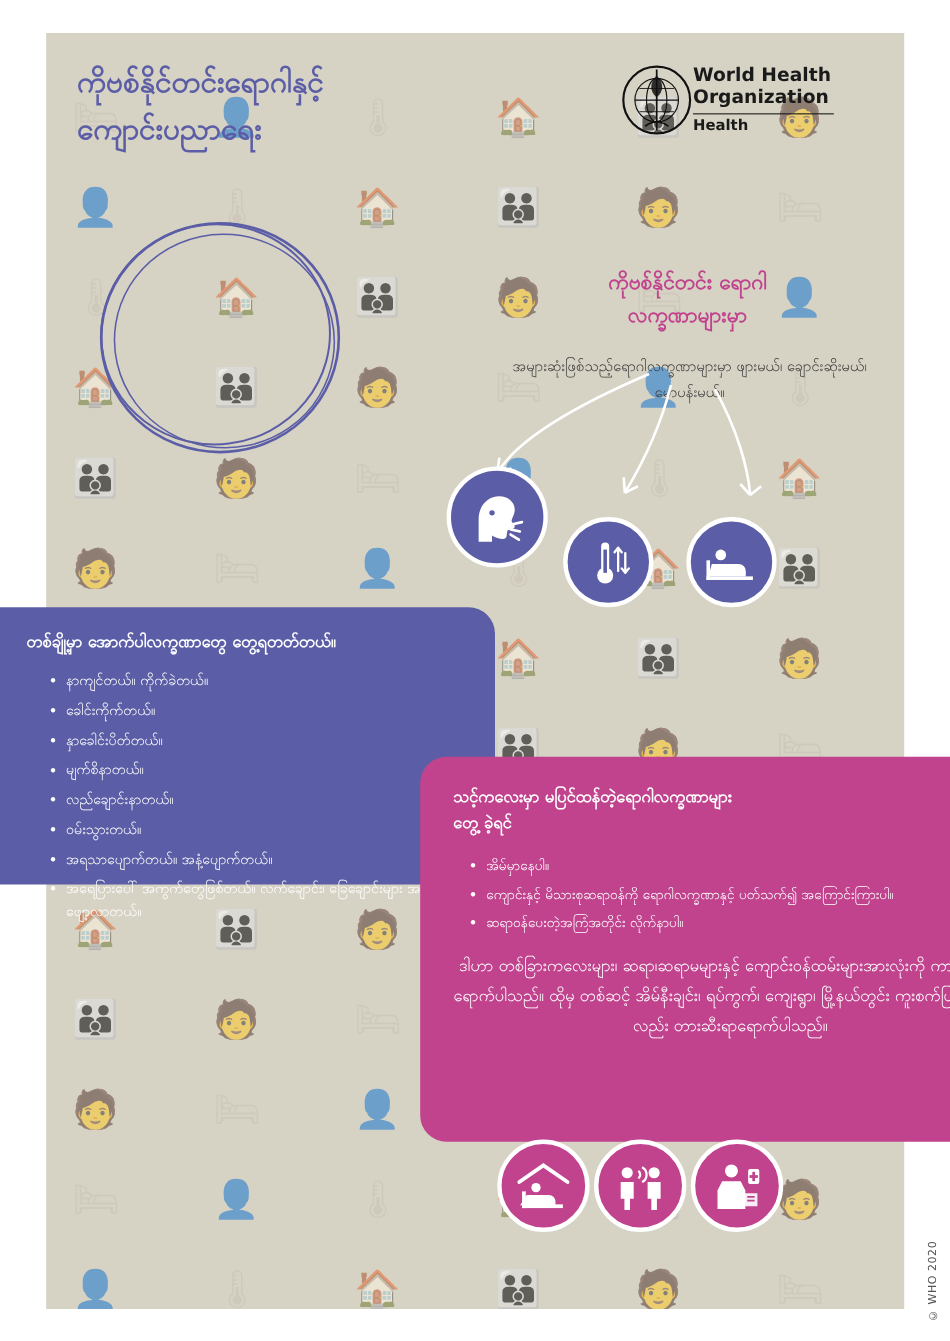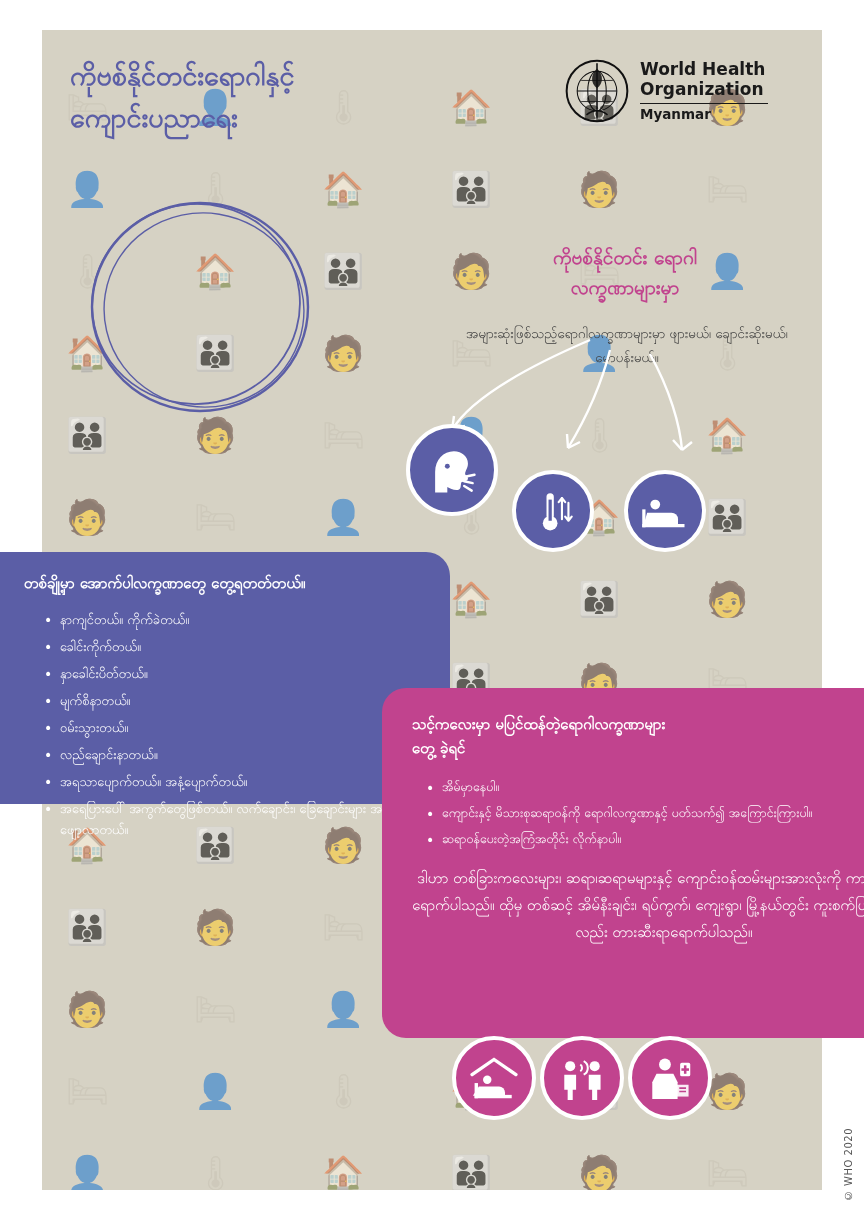--- a/index.html
+++ b/index.html
@@ -30,21 +30,21 @@
     position:absolute; color:#c8c3b4; font-size:34px; line-height:1;
   }
   
   .title {
     position:absolute; left:70px; top:55px; width:430px;
     color:#5b5ea6;
     font-size:27px; font-weight:bold; line-height:1.55;
   }
   .who-logo {
     position:absolute; right:60px; top:58px; width:240px; height:95px;
-    display:flex; align-items:flex-start; gap:10px;
+    display:flex; align-items:flex-start; 
   }
   .who-emblem { width:66px; height:66px; flex:0 0 66px; }
   .who-text {
     font-size:17px; font-weight:bold; color:#1a1a1a; line-height:1.15;
     padding-top:2px;
   }
   .who-rule { border-top:1.5px solid #1a1a1a; margin:4px 0 3px 0; width:128px;}
   .who-country { font-size:13.5px; font-weight:bold; color:#1a1a1a; }
 
   
@@ -243,21 +243,21 @@
       <line x1="26" y1="34" x2="74" y2="34" stroke="#111" stroke-width="1.2"></line>
       <line x1="26" y1="66" x2="74" y2="66" stroke="#111" stroke-width="1.2"></line>
       <line x1="50" y1="8" x2="50" y2="92" stroke="#111" stroke-width="2.4"></line>
       <path d="M50 16 c -10 10 -10 22 0 30 c 10 -8 10 -20 0 -30 z" fill="#111" opacity="0.85"></path>
       <path d="M34 86 q16 -12 32 0" fill="none" stroke="#111" stroke-width="2.4"></path>
     </svg>
     <div class="who-text">
       <div>World Health</div>
       <div>Organization</div>
       <div class="who-rule"></div>
-      <div class="who-country">Myanmar</div>
+      <div class="who-country">Health</div>
     </div>
   </div>
 
   <svg class="q-scribble" viewBox="0 0 232 222">
     <ellipse cx="116" cy="111" rx="108" ry="104" fill="none" stroke="#5b5ea6" stroke-width="2.4"></ellipse>
     <ellipse cx="112" cy="108" rx="104" ry="100" fill="none" stroke="#5b5ea6" stroke-width="1.8" transform="rotate(-7 112 108)"></ellipse>
     <ellipse cx="120" cy="114" rx="100" ry="97" fill="none" stroke="#5b5ea6" stroke-width="1.4" transform="rotate(9 120 114)"></ellipse>
   </svg>
 
   <div class="sym-head">
@@ -300,22 +300,22 @@
     </svg>
   </div>
 
   <div class="blue-panel">
     <h3>တစ်ချို့မှာ အောက်ပါလက္ခဏာတွေ တွေ့ရတတ်တယ်။</h3>
     <ul>
       <li>နာကျင်တယ်။ ကိုက်ခဲတယ်။</li>
       <li>ခေါင်းကိုက်တယ်။</li>
       <li>နှာခေါင်းပိတ်တယ်။</li>
       <li>မျက်စိနာတယ်။</li>
+      <li>လည်ချောင်းနာတယ်။</li>
       <li>ဝမ်းသွားတယ်။</li>
-      <li>လည်ချောင်းနာတယ်။</li>
       <li>အရသာပျောက်တယ်။ အနံ့ပျောက်တယ်။</li>
       <li>အရေပြားပေါ် အကွက်တွေဖြစ်တယ်။ လက်ချောင်း၊ ခြေချောင်းများ အရောင်ဖျော့လာတယ်။</li>
     </ul>
   </div>
 
   <div class="pink-panel">
     <h3>
       <span>သင့်ကလေးမှာ မပြင်ထန်တဲ့ရောဂါလက္ခဏာများ</span><br>
       <span>တွေ့ ခဲ့ရင်</span>
     </h3>

